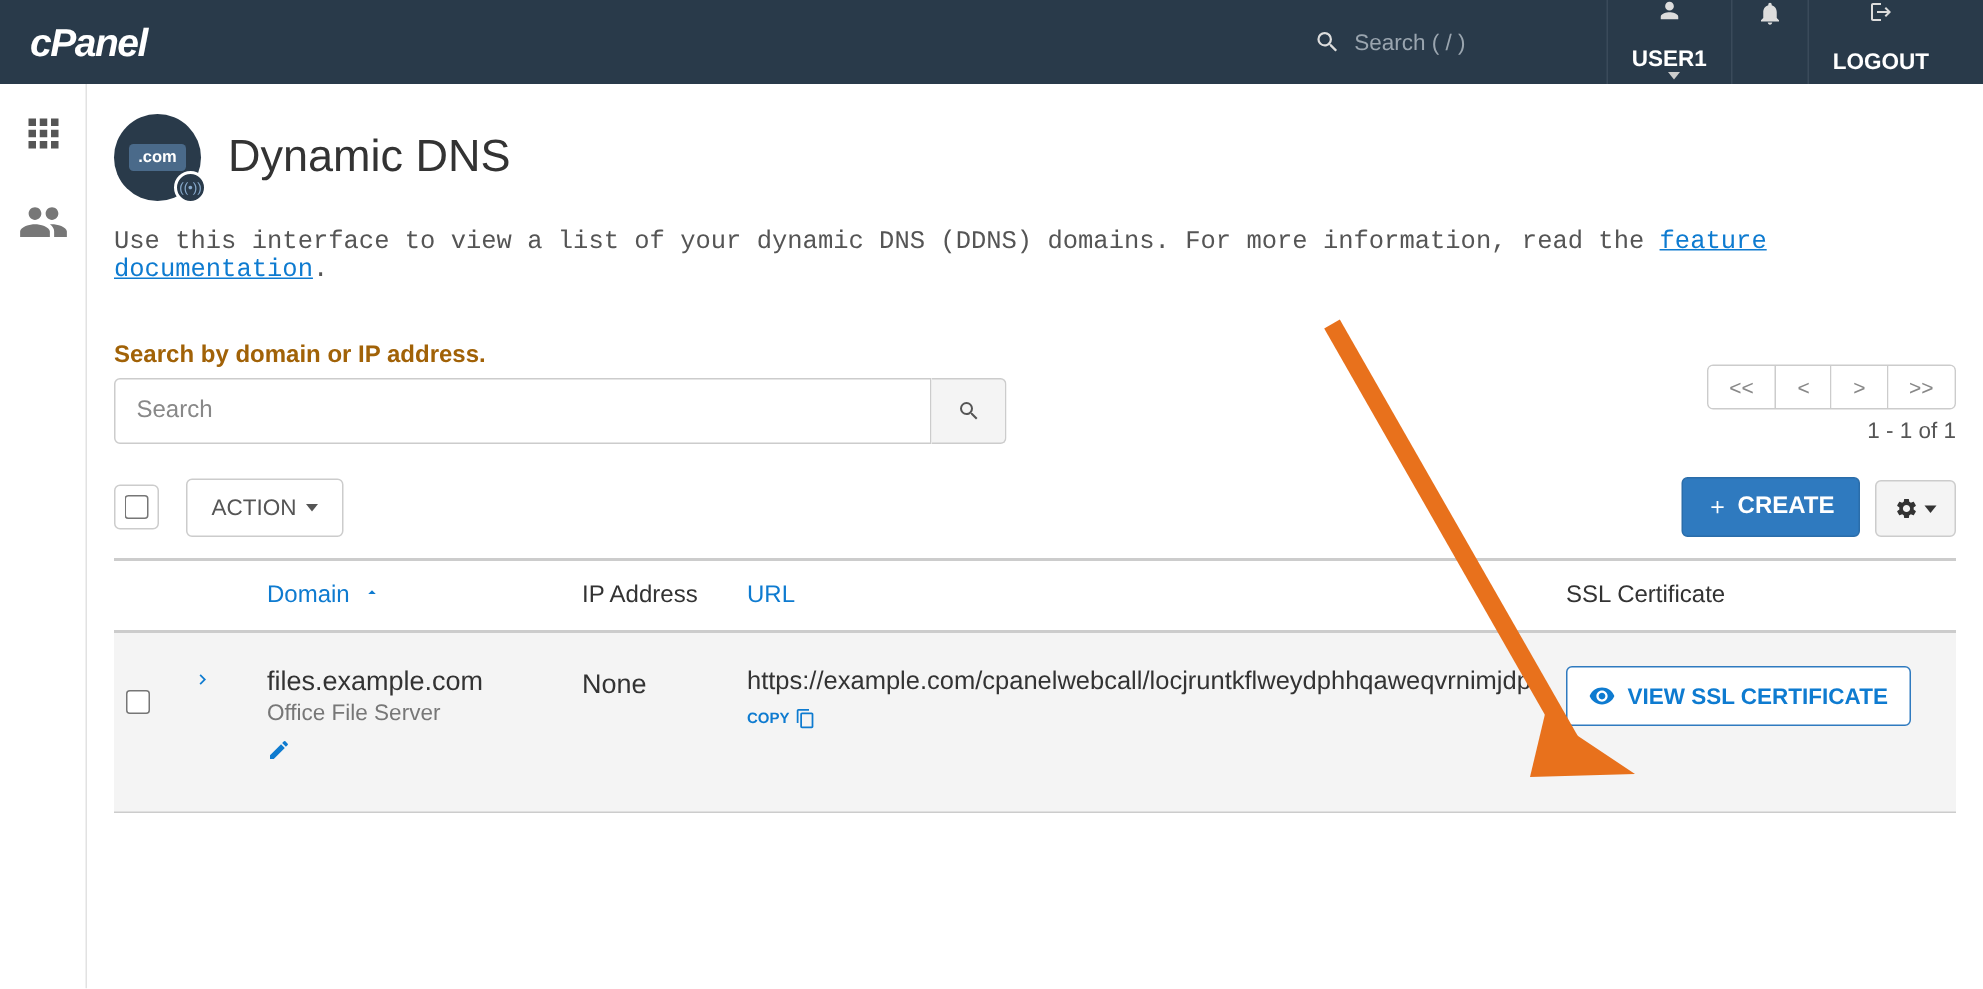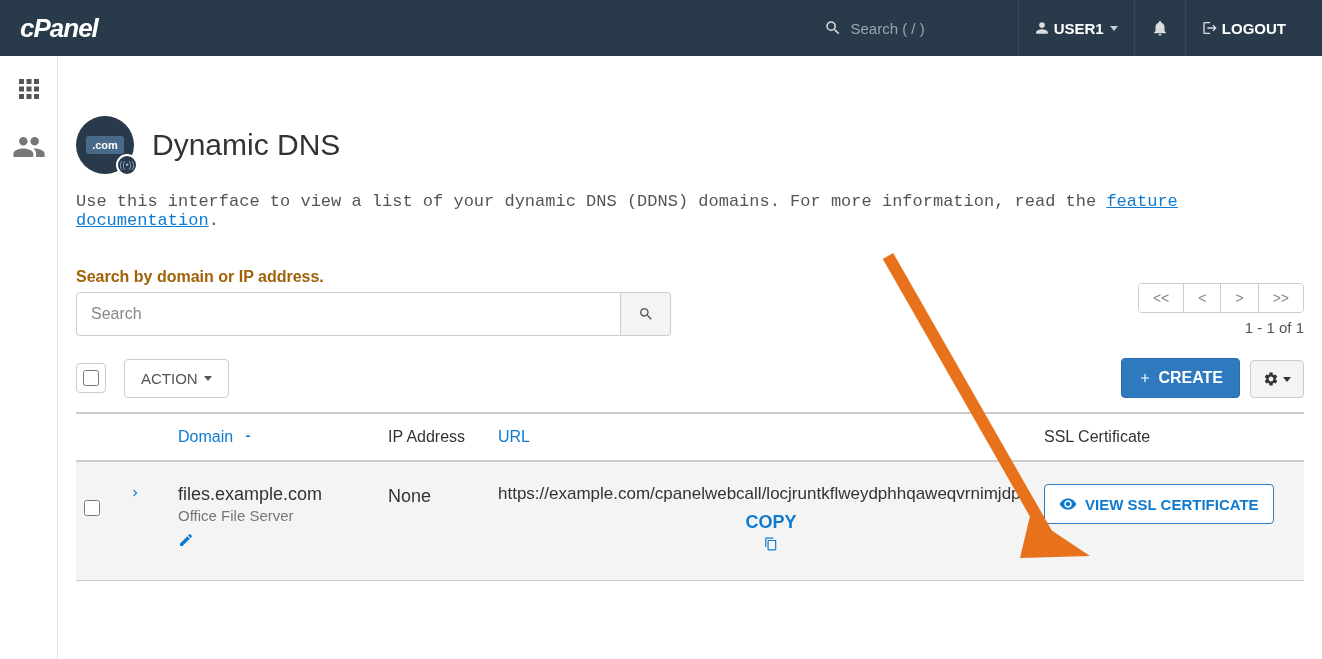--- a/index.html
+++ b/index.html
@@ -5,32 +5,32 @@
   * { box-sizing: border-box; margin: 0; padding: 0; }
   body { font-family: -apple-system, BlinkMacSystemFont, "Segoe UI", Helvetica, Arial, sans-serif; font-size: 16px; color: #333; background: #fff; }
   
   
   .topbar { background: #293a4a; height: 56px; display: flex; align-items: center; padding: 0 20px; color: #fff; }
   .logo { font-style: italic; font-weight: 700; font-size: 26px; letter-spacing: -1px; }
   .topbar-spacer { flex: 1; }
   .search-icon-wrap { display: flex; align-items: center; margin-right: 8px; }
   .search-input { background: transparent; border: none; color: #aaa; font-size: 15px; width: 160px; outline: none; }
   .search-input::placeholder { color: #9aa5af; }
-  .topbar-item { display: flex; align-items: center; padding: 0 16px; height: 56px; border-left: 1px solid #3a4a5a; cursor: pointer; font-size: 15px; font-weight: 600; }
+  .topbar-item { display: flex; align-items: center; padding: 0 16px; height: 56px; border-left: 1px solid #3a4a5a; cursor: pointer; font-size: 15px; font-weight: 600; flex-direction: column; }
   .topbar-item.user { }
   .topbar-item svg { fill: #ddd; }
   .caret-down { display:inline-block; margin-left:6px; width:0; height:0; border-left:4px solid transparent; border-right:4px solid transparent; border-top:5px solid #ccc; }
   
   
   .layout { display: flex; min-height: calc(100vh - 56px); }
   .sidebar { width: 58px; background: #fff; border-right: 1px solid #e2e2e2; padding-top: 18px; display:flex; flex-direction:column; align-items:center; gap:22px; }
   .sidebar-icon { color: #777; cursor:pointer; }
   
   
-  .main { flex: 1; padding: 20px 18px 40px 18px; margin-top: 40px; }
+  .main { flex: 1; padding: 20px 18px 40px 18px; }
   .page-header { display: flex; align-items: center; gap: 18px; margin-bottom: 18px; }
   .page-icon { width: 58px; height: 58px; border-radius: 50%; background: #293a4a; display:flex; align-items:center; justify-content:center; position:relative; }
   .page-icon-inner { background:#4a6a8a; color:#fff; font-size:11px; padding:3px 6px; border-radius:3px; font-weight:700; }
   .page-icon-badge { position:absolute; bottom:-2px; right:-4px; width:22px; height:22px; border-radius:50%; background:#293a4a; border:2px solid #fff; display:flex; align-items:center; justify-content:center; color:#8ac; font-size:9px; }
   .page-title { font-size: 30px; font-weight: 400; color: #333; }
   
   .intro { font-size: 17px; color:#555; margin-bottom: 38px; font-family: Liberation Mono, monospace; }
   .intro a { color: #0e7bd0; text-decoration: underline; }
   
   .search-row { display:flex; justify-content:space-between; align-items:flex-end; margin-bottom:4px; }
@@ -68,21 +68,21 @@
   
   .tbl-row { display:flex; padding:22px 0 28px 0; background:#f4f4f4; border-bottom:1px solid #ccc; align-items:flex-start; }
   .tbl-row .col-check { padding-top:16px; }
   .tbl-row .col-check input { width:16px; height:16px; }
   .expand-chevron { color:#0e7bd0; cursor:pointer; font-size:18px; }
   .domain-name { font-size:18px; color:#333; }
   .domain-desc { font-size:15px; color:#777; margin-top:2px; }
   .edit-icon { color:#0e7bd0; margin-top:8px; display:inline-block; cursor:pointer; }
   .ip-val { font-size:18px; color:#333; padding-top:2px; }
   .url-text { font-size:17px; color:#333; margin-bottom:8px; word-break:break-all; }
-  .copy-link { color:#0e7bd0; font-size:18px; font-weight:600; cursor:pointer; display:flex; align-items:center; gap:4px;flex-direction:column; }
+  .copy-link { color:#0e7bd0; font-size:10px; font-weight:600; cursor:pointer; display:flex; align-items:center; gap:4px; }
   .btn-viewssl { background:#fff; border:1px solid #2f7abf; color:#0e7bd0; border-radius:4px; padding:10px 14px; font-size:15px; font-weight:600; cursor:pointer; display:flex; align-items:center; gap:8px; }
   
   
   .arrow-overlay { position:absolute; pointer-events:none; }
 </style>
 </head>
 <body>
 
 <div class="topbar">
   <div class="logo">

